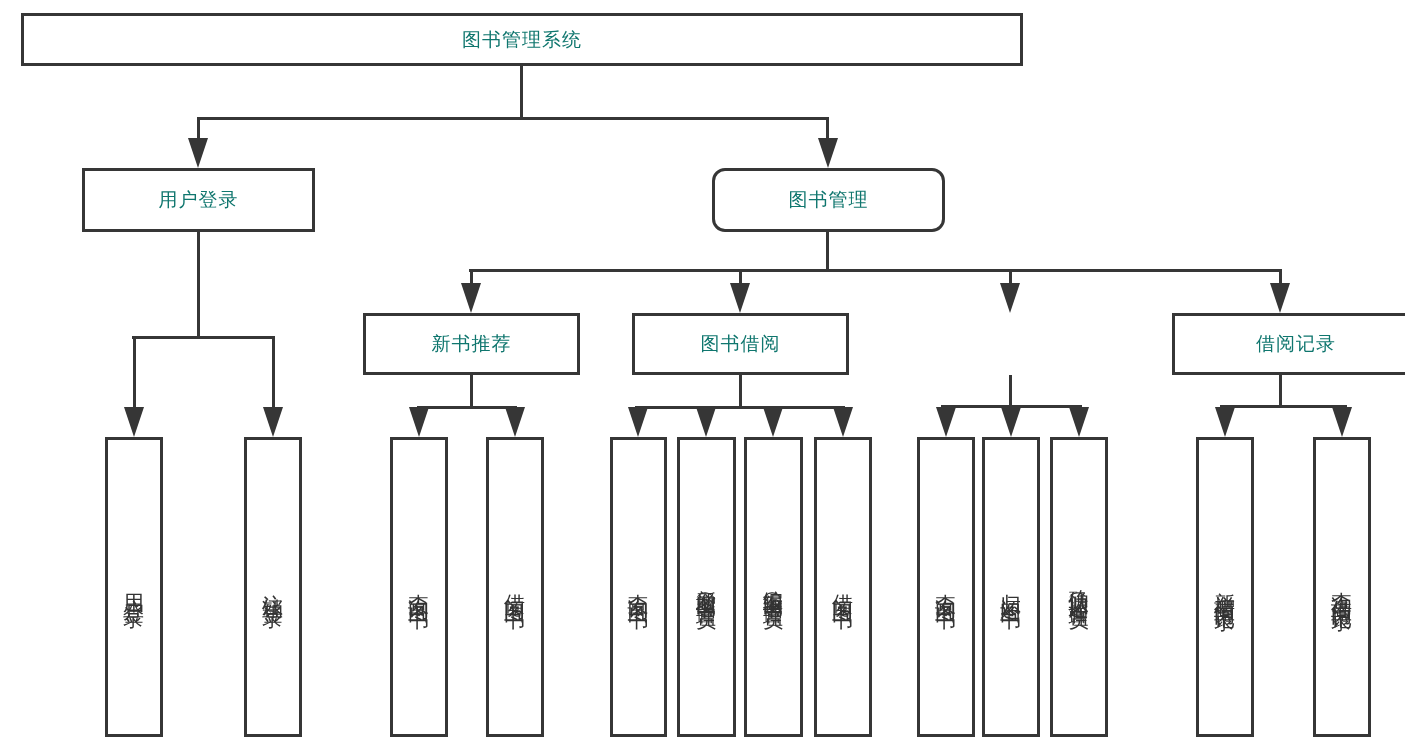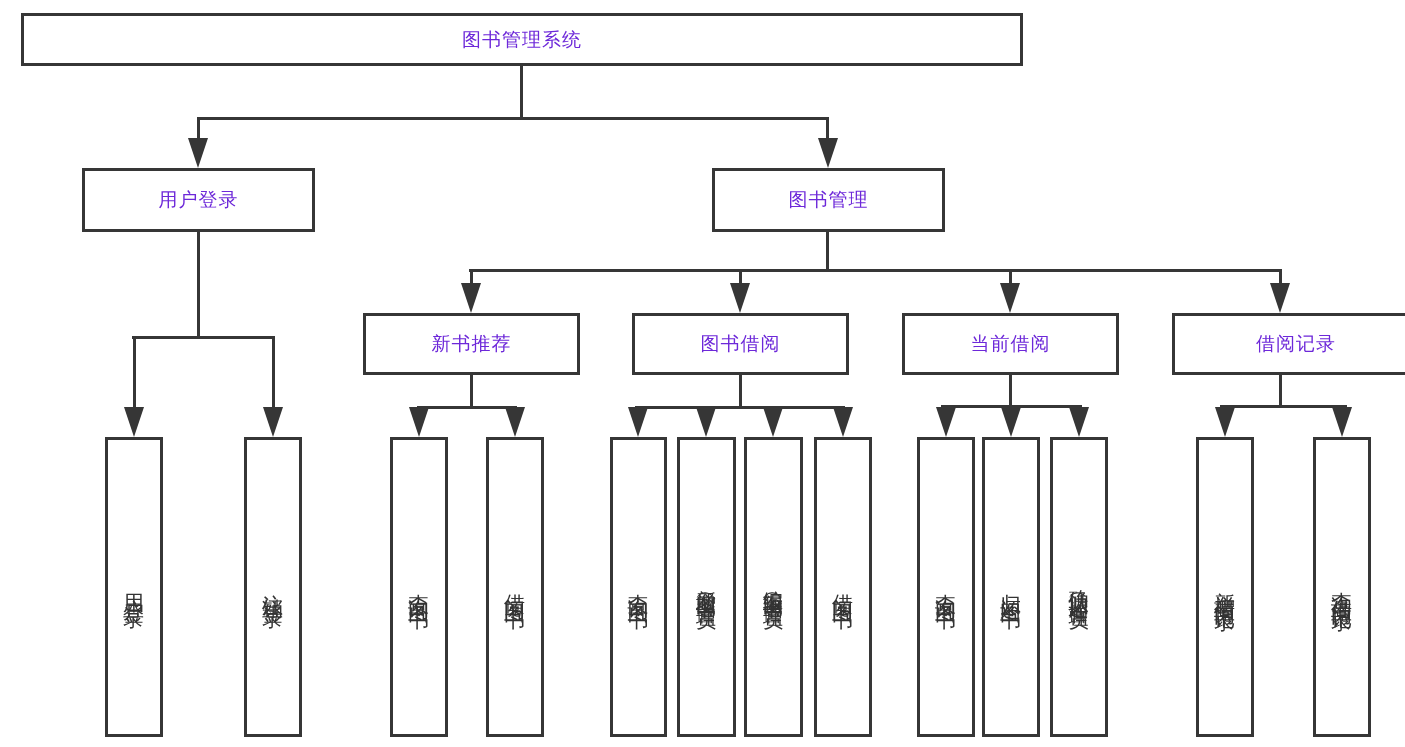--- a/index.html
+++ b/index.html
@@ -3,21 +3,21 @@
 <meta charset="utf-8">
 <style>
   html,body{margin:0;padding:0;background:#ffffff;}
   #stage{
     position:relative;width:1405px;height:747px;background:#ffffff;overflow:hidden;
     font-family:"Liberation Sans","DejaVu Sans",sans-serif;color:#333333;
   }
   .hbox{
     position:absolute;box-sizing:border-box;background:#ffffff;
     border:3px solid #363636;display:flex;align-items:center;justify-content:center;
-    font-size:19px;letter-spacing:1px;color:#6d28d9;
+    font-size:19px;letter-spacing:1px;color:#0f766e;
   }
   .vbox{
     position:absolute;box-sizing:border-box;background:#ffffff;
     border:3px solid #363636;display:flex;align-items:center;justify-content:center;
   }
   .vtext{
     writing-mode:vertical-rl;text-orientation:mixed;
     font-size:21px;letter-spacing:5px;color:#333333;line-height:1;
   }
   .vline{position:absolute;width:3px;background:#363636;}
@@ -38,35 +38,32 @@
 <div id="stage">
 
   <div class="hbox" style="left:21px;top:13px;width:1002px;height:53px;">
     <span>图书管理系统</span>
   </div>
 
   <div class="hbox" style="left:82px;top:168px;width:233px;height:64px;">
     <span>用户登录</span>
   </div>
 
-  <div class="hbox" style="left:712px;top:168px;width:233px;height:64px;">
+  <div class="hbox" style="left:712px;top:168px;width:233px;height:64px;border-radius:13px;">
     <span>图书管理</span>
   </div>
 
   <div class="hbox" style="left:632px;top:313px;width:217px;height:62px;">
     <span>图书借阅</span>
   </div>
 
   <div class="hbox" style="left:363px;top:313px;width:217px;height:62px;">
     <span>新书推荐</span>
   </div>
 
-  <div class="hbox" style="left:902px;top:313px;width:217px;height:62px;">
-    <span>当前借阅</span>
-  </div>
 
   <div class="hbox" style="left:1172px;top:313px;width:248px;height:62px;">
     <span>借阅记录</span>
   </div>
 
   <div class="vbox" style="left:105px;top:437px;width:58px;height:300px;">
     <span class="vtext">用户登录</span>
   </div>
 
   <div class="vbox" style="left:244px;top:437px;width:58px;height:300px;">

